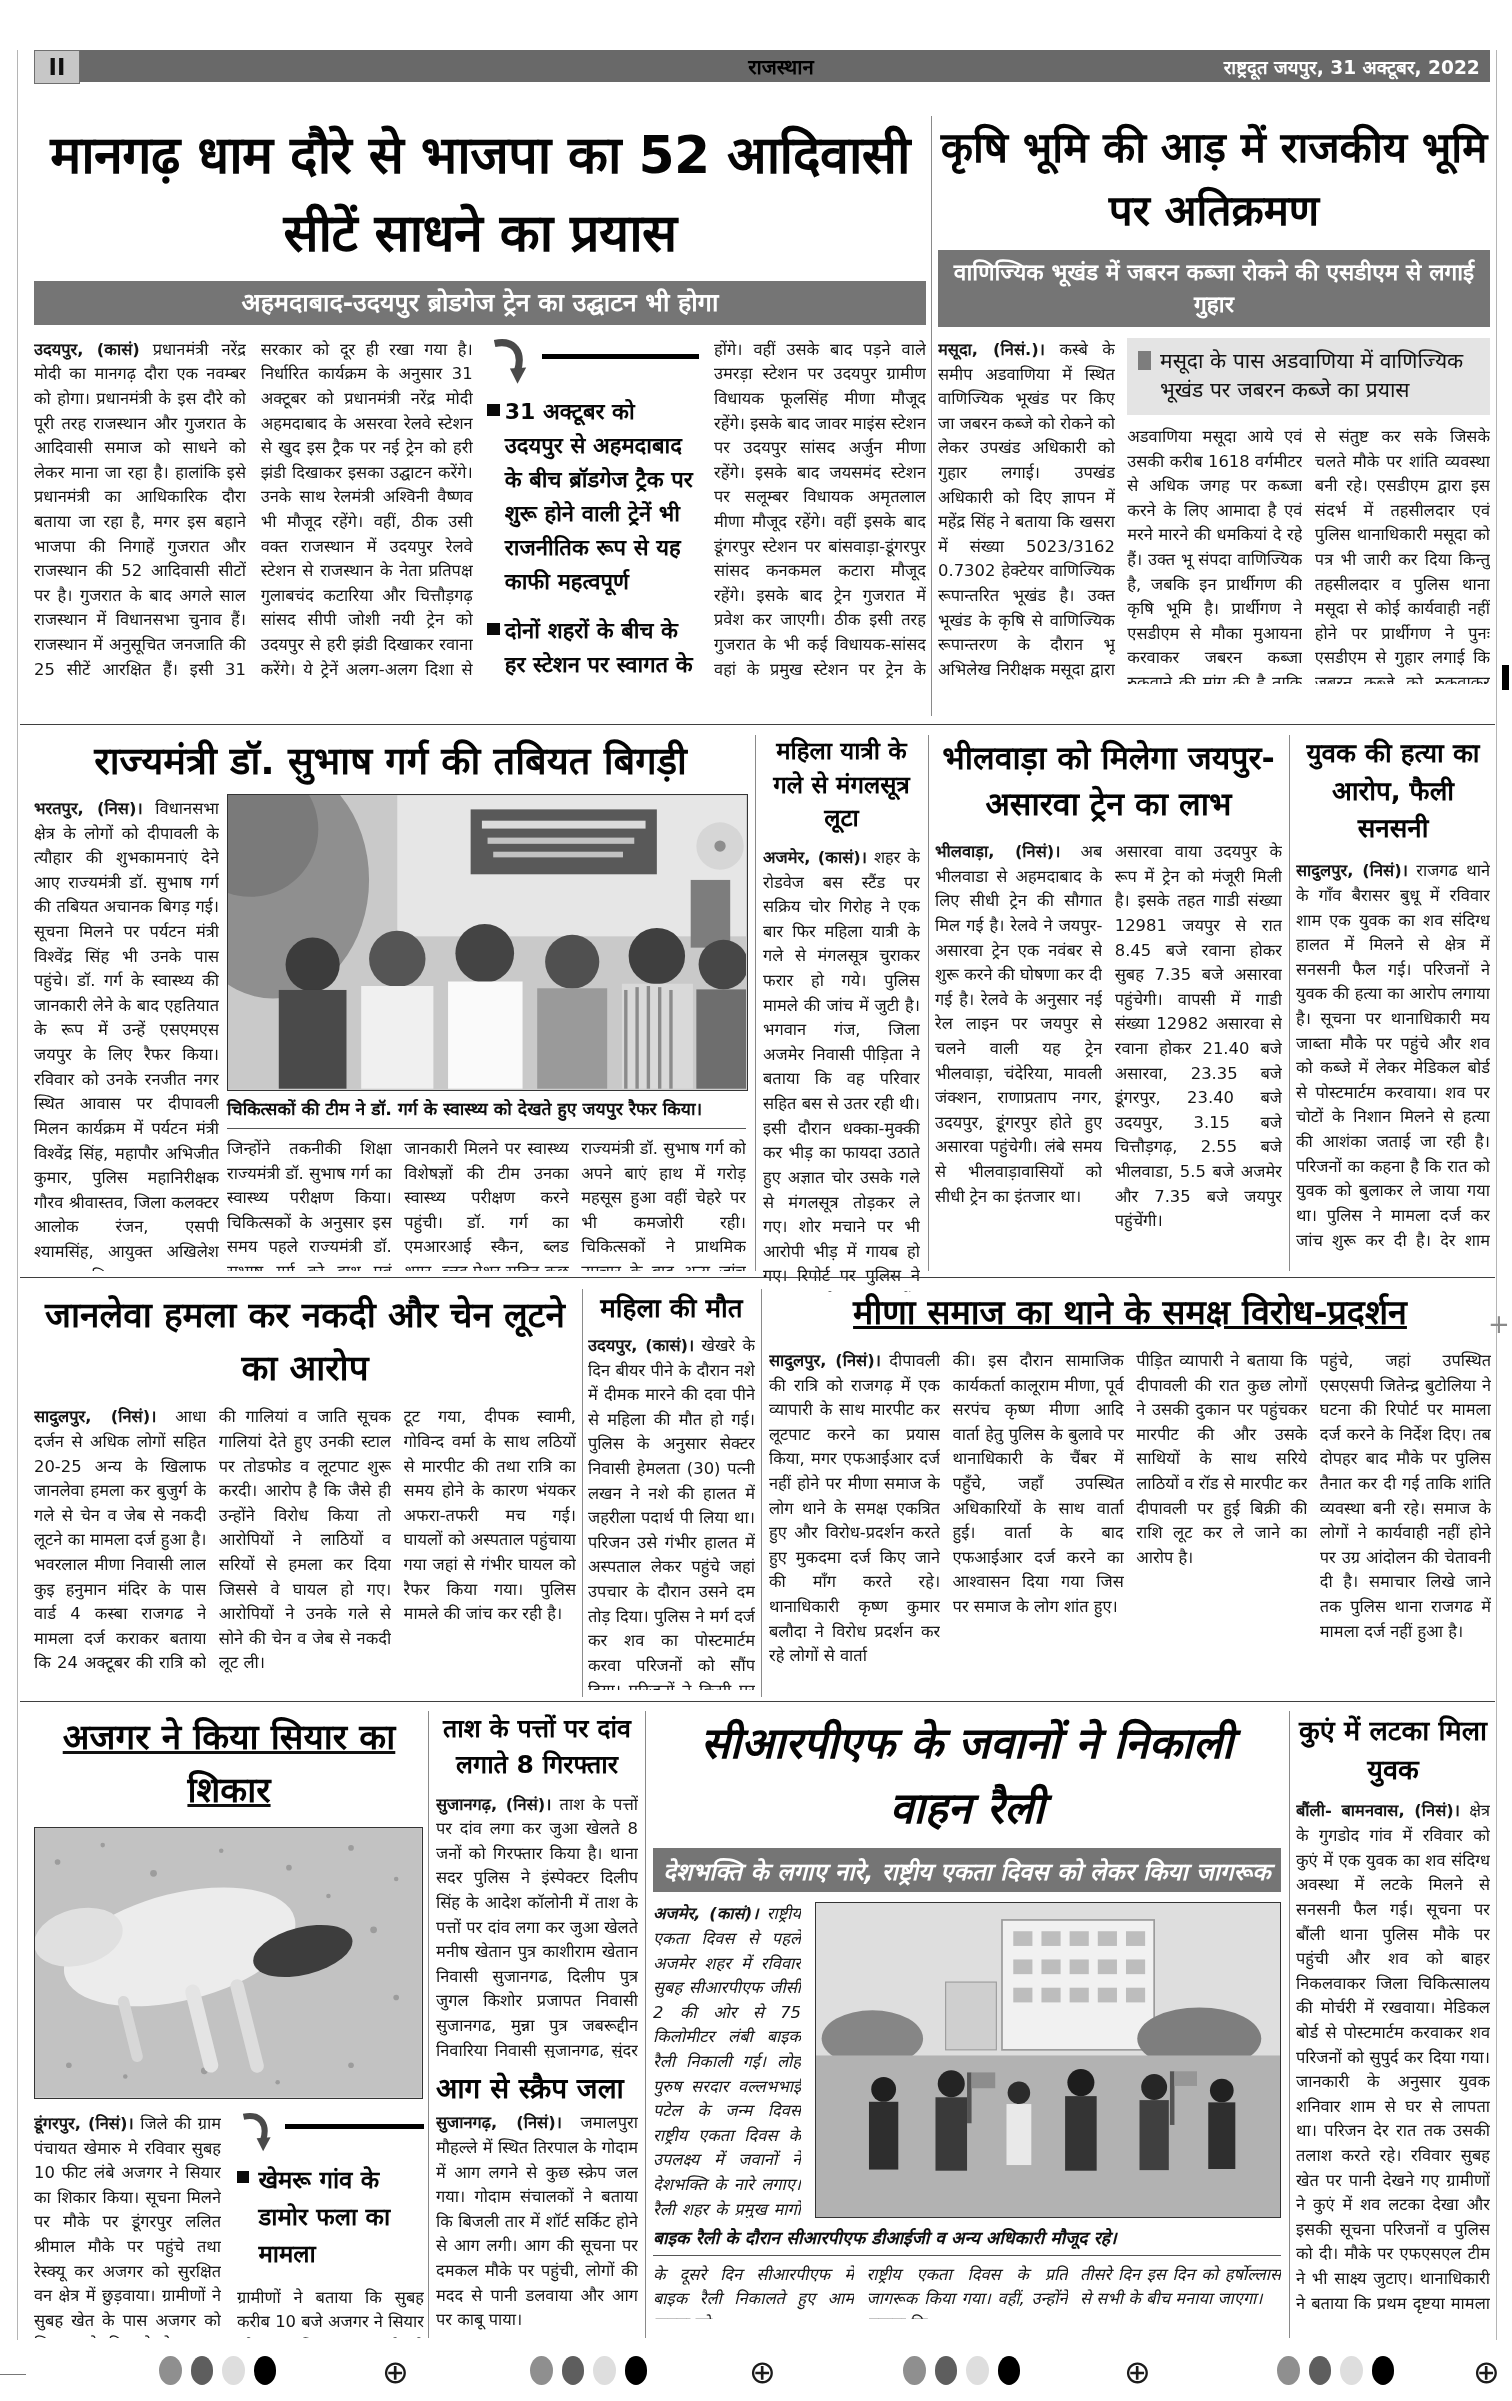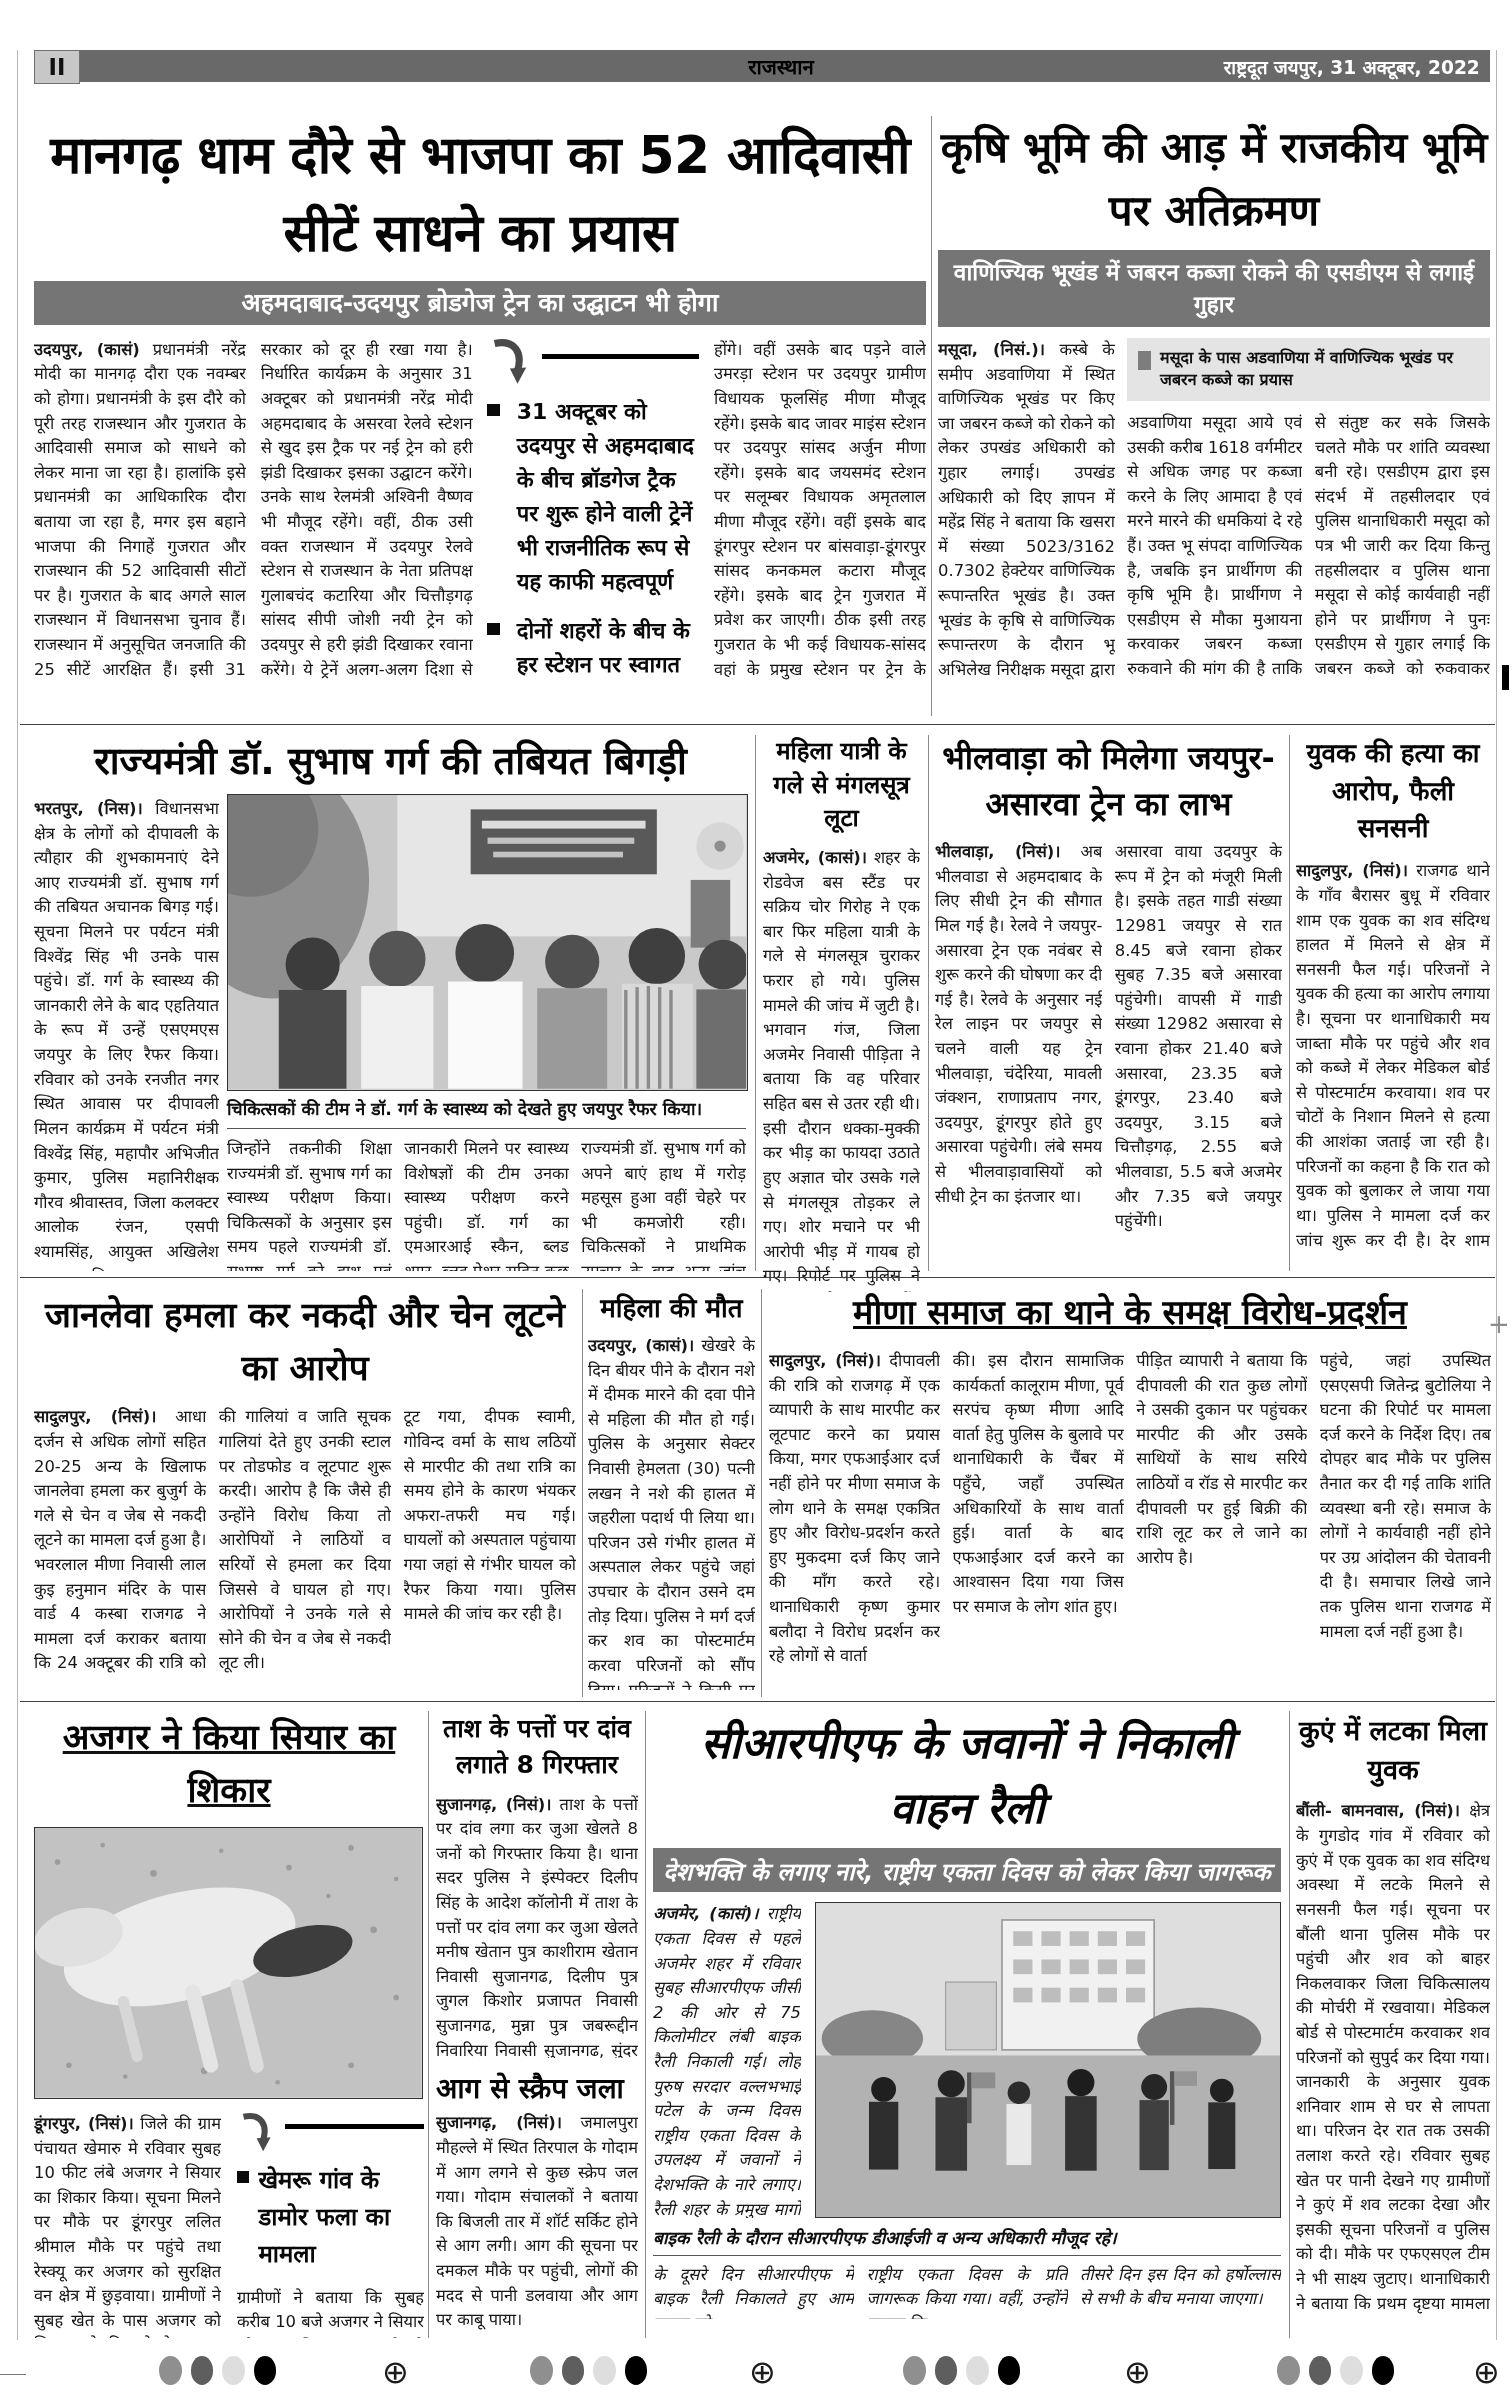--- a/index.html
+++ b/index.html
@@ -28,33 +28,33 @@
   .headline{font-weight:bold;color:#050505;text-align:center;}
 
   
   .lead-headline{font-size:52px;line-height:1.5;letter-spacing:-0.6px;}
   .lead-kicker{font-size:25px;line-height:1.5;padding:3.4px 0;margin-top:9px;}
   .lead-cols{display:flex;gap:14.7px;margin-top:12.4px;height:343px;}
   .lead-cols .c{flex:1;}
   .callout-head{display:flex;align-items:flex-start;gap:5.6px;height:49px;}
   .callout-rule{flex:1;height:5.1px;background:#000;margin-top:16px;}
   .hl-list{list-style:none;margin:8px 0 0 0;padding:0;}
-  .hl-list li{display:flex;gap:17px;margin-bottom:14.7px;}
+  .hl-list li{display:flex;gap:5px;margin-bottom:14.7px;}
   .sqb{flex:0 0 12.4px;width:12.4px;height:12.4px;background:#0a0a0a;margin-top:9px;}
   .hl-text{font-size:22px;line-height:1.55;font-weight:bold;color:#080808;}
 
   
   .enc-headline{font-size:42px;line-height:1.5;}
   .enc-kicker{font-size:22.6px;line-height:1.45;padding:5.6px 13.6px;margin-top:8px;}
   .enc-body{display:flex;gap:12.4px;margin-top:11.3px;height:346px;}
   .enc-c1{flex:1;}
   .enc-right{flex:2.05;display:flex;flex-direction:column;}
   .enc-callout{background:#e4e4e4;display:flex;gap:9px;padding:9px 10.2px;margin-bottom:10.2px;}
   .enc-sq{flex:0 0 13.6px;width:13.6px;height:19px;background:#7d7d7d;margin-top:4.5px;}
-  .enc-callout-text{font-size:16px;line-height:1.4;font-weight:bold;}
+  .enc-callout-text{font-size:21px;line-height:1.4;font-weight:normal;}
   .enc-cols{display:flex;gap:12.4px;flex:1;overflow:hidden;}
   .enc-cols .c{flex:1;}
 
   
   .photo{position:absolute;border:0.6px solid #333;background:#cfcfcf;}
   .caption{font-size:17.5px;font-weight:bold;color:#101010;}
 
   .mid-headline1{font-size:38px;line-height:1.4;}
   .sub-cols{display:flex;gap:12.4px;}
   .sub-cols .c{flex:1;}

